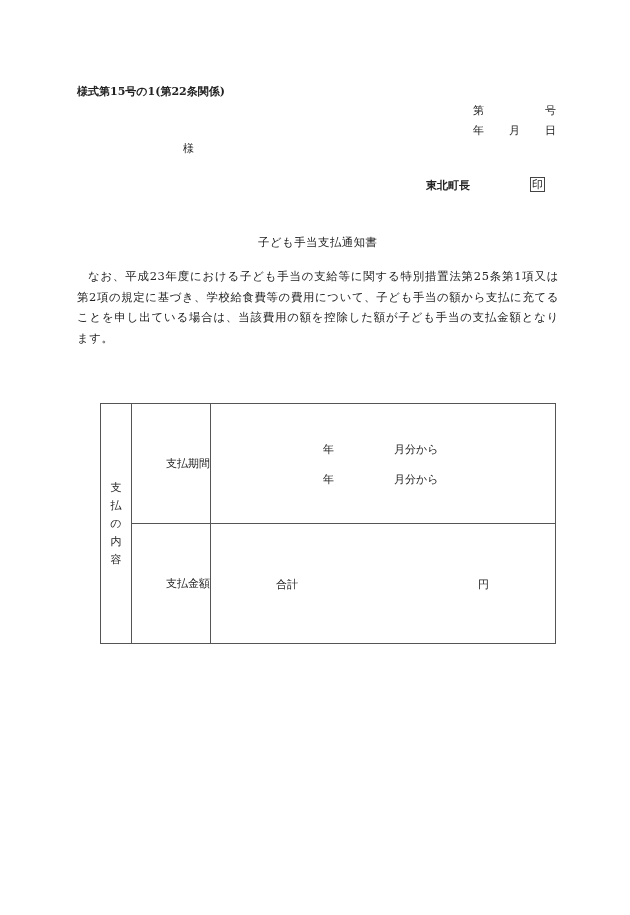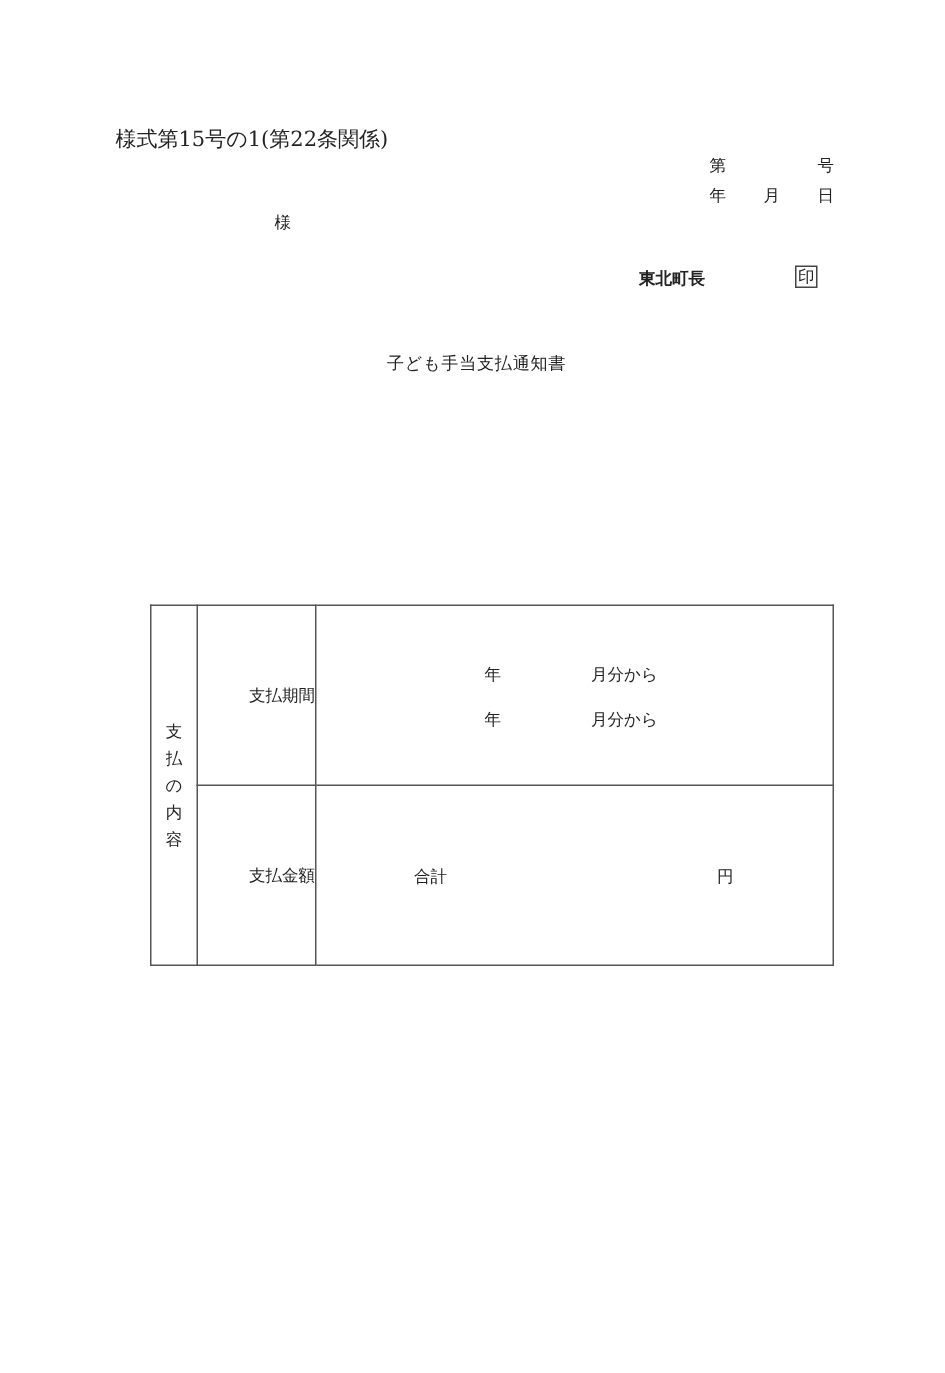--- a/index.html
+++ b/index.html
@@ -14,39 +14,40 @@
   table.grid td { border:1px solid #555; padding:0; vertical-align:middle; }
   .vlabel { width:30px; text-align:center; line-height:18px; font-size:11px; }
   .label { width:78px; text-align:right; font-size:11px; }
   .content { width:344px; position:relative; font-size:11px; }
 </style>
 </head>
 <body>
 
 <div>
 
-  <div class="abs" style="left:77px; top:84px; font-size:14px;">様式第15号の1(第22条関係)</div>
+  <div class="abs" style="left:77px; top:84px; font-size:11px;font-weight:bold;">様式第15号の1(第22条関係)</div>
 
   <div class="abs" style="left:473px; top:103px;">第</div>
   <div class="abs" style="left:545px; top:103px;">号</div>
 
   <div class="abs" style="left:473px; top:123px;">年</div>
   <div class="abs" style="left:509px; top:123px;">月</div>
   <div class="abs" style="left:545px; top:123px;">日</div>
 
   <div class="abs" style="left:183px; top:141px;">様</div>
 
   <div class="abs" style="left:426px; top:178px;font-weight:bold;">東北町長</div>
   <div class="abs" style="left:530px; top:177px;">
     <span class="seal">印</span>
   </div>
 
   <div class="abs" style="left:258px; top:235px; font-size:11.4px; letter-spacing:0.5px;font-family:Liberation Serif, serif;">子ども手当支払通知書</div>
 
   <div class="para" style="top:266px;">
+    <p>なお、平成23年度における子ども手当の支給等に関する特別措置法第25条第1項又は第2項の規定に基づき、学校給食費等の費用について、子ども手当の額から支払に充てることを申し出ている場合は、当該費用の額を控除した額が子ども手当の支払金額となります。</p>
   </div>
 
   <table class="grid">
     <tbody>
         <tr style="height:120px;">
       <td class="vlabel" rowspan="2">
         <div>支</div>
         <div>払</div>
         <div>の</div>
         <div>内</div>

